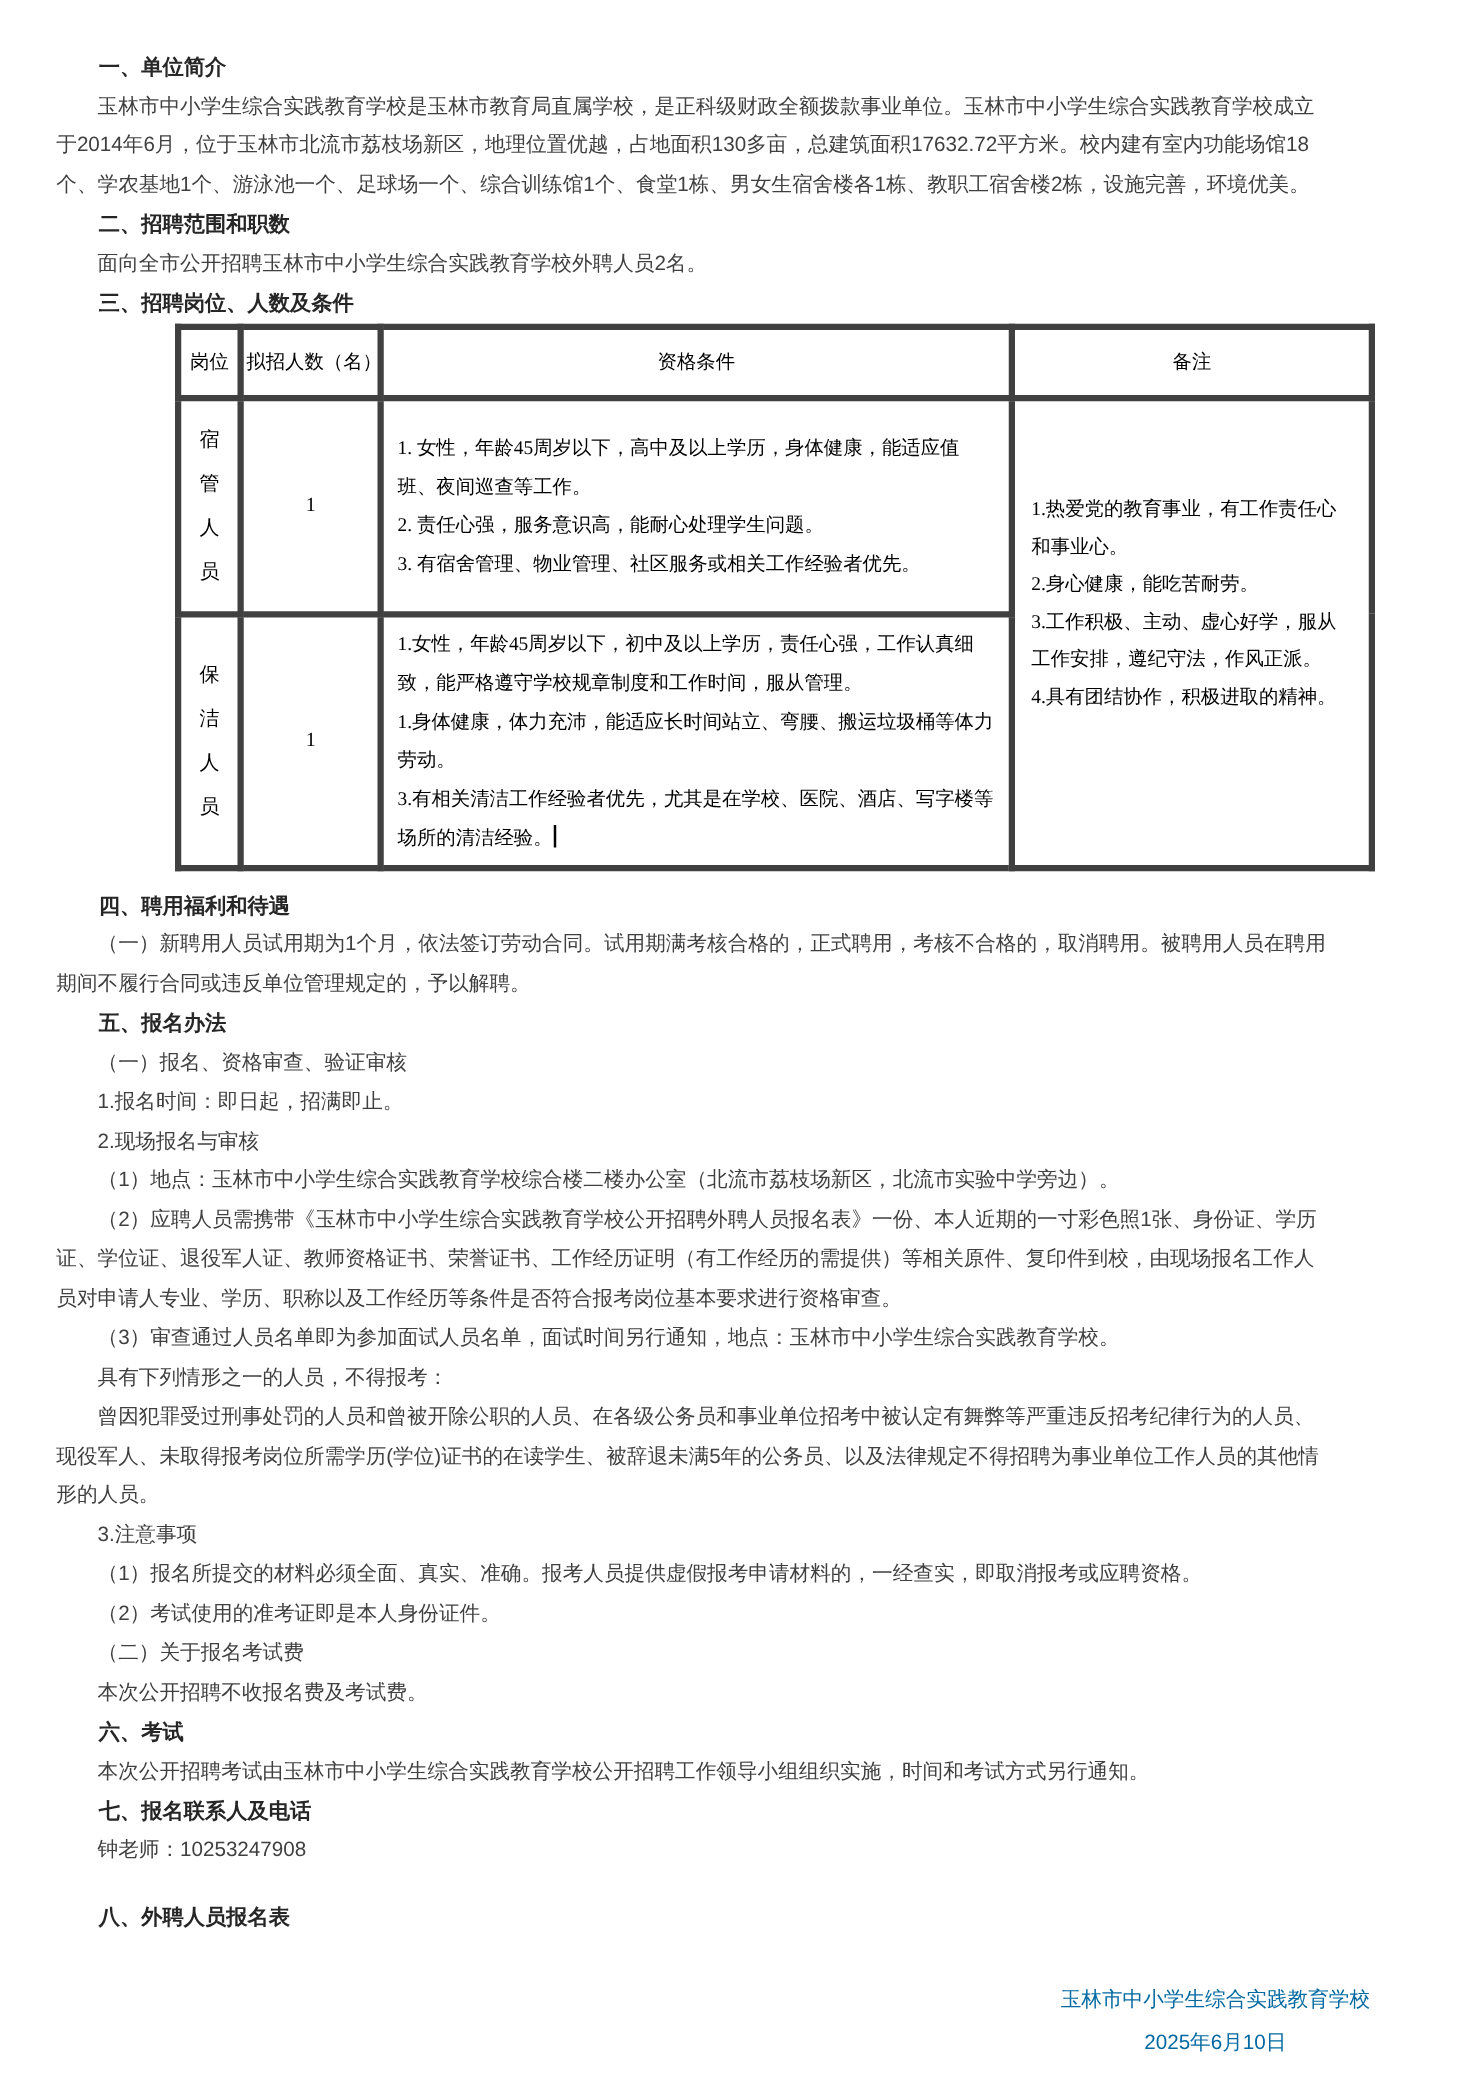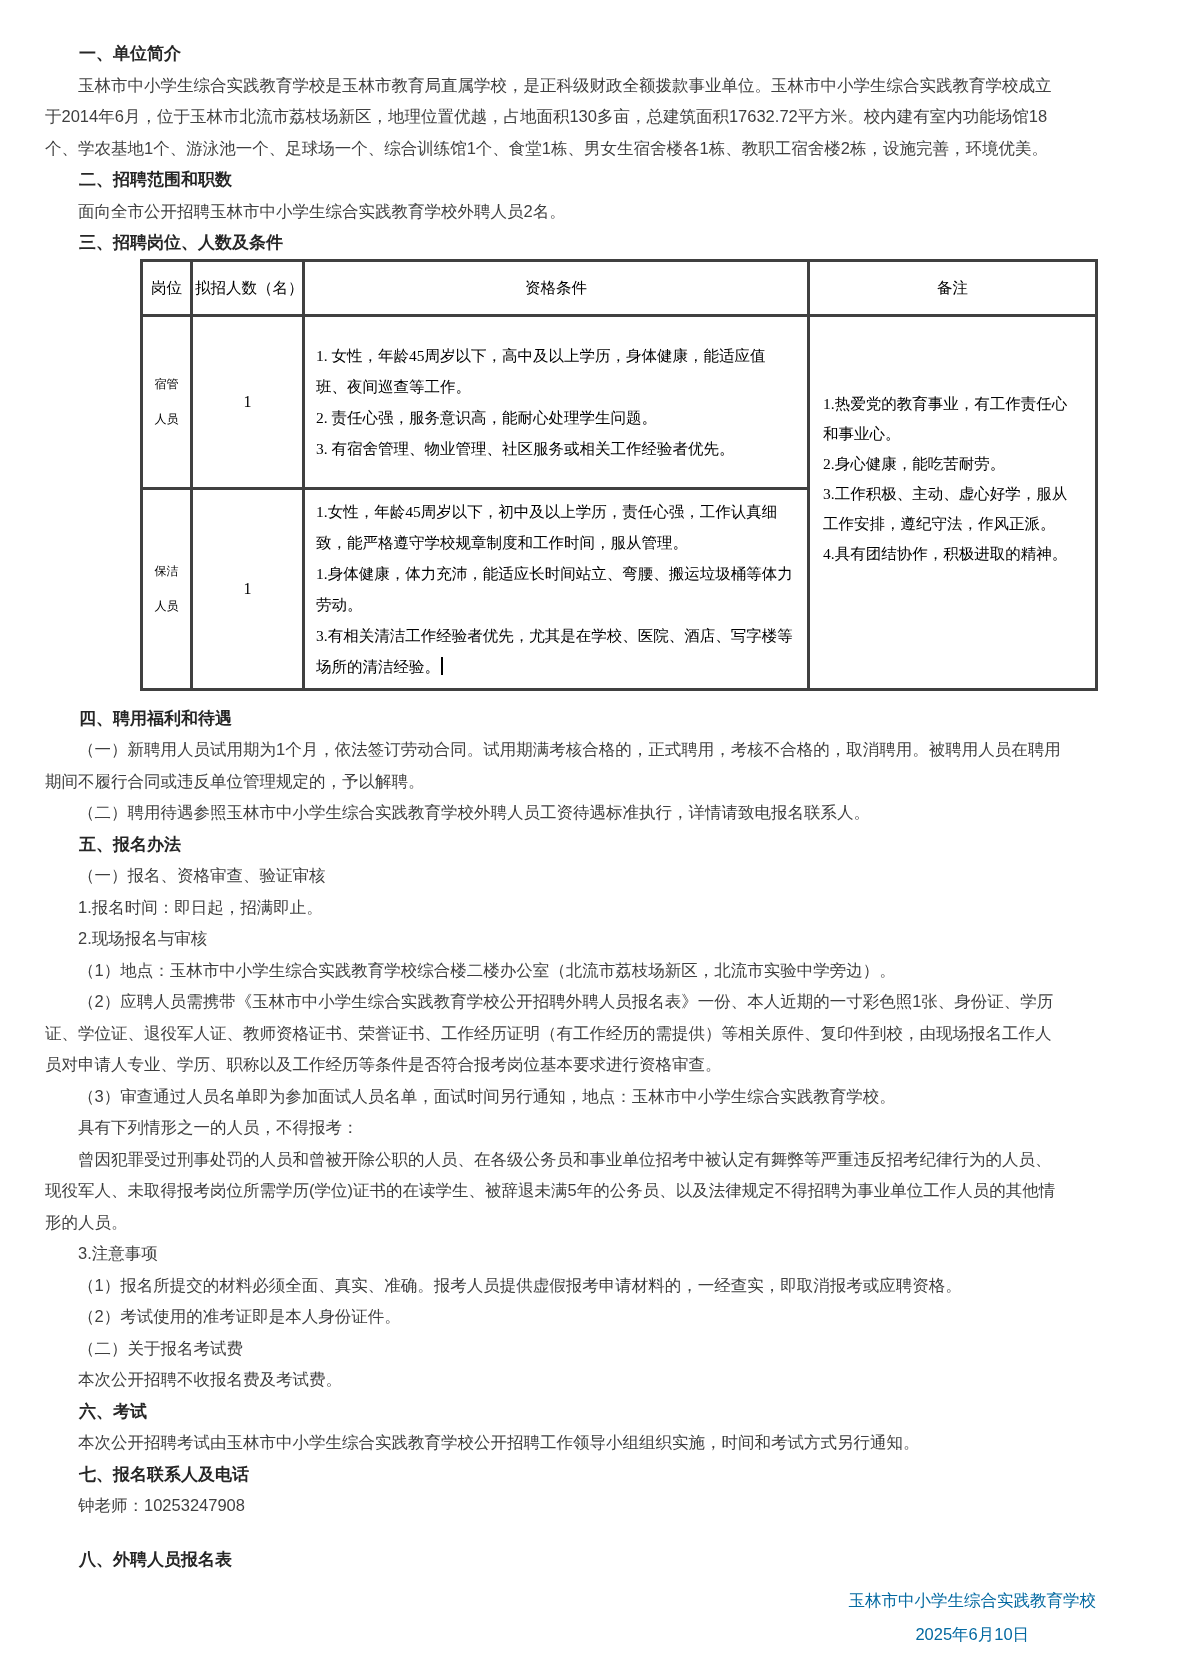--- a/index.html
+++ b/index.html
@@ -30,35 +30,35 @@
   }
   
   table.positions {
     border-collapse:collapse;
     table-layout:fixed;
     width:955px;
     margin:0 0 12px 95px;
     font-family:"Liberation Serif", serif;
     color:#000000;
   }
-  table.positions th, table.positions td { border:3px solid #404040; }
+  table.positions th, table.positions td { border:5px solid #404040; }
   table.positions thead th {
     height:52px;
     font-weight:normal;
     font-size:15.5px;
     text-align:center;
     vertical-align:middle;
     white-space:nowrap;
     padding:0 2px;
     overflow:hidden;
   }
   td.post-cell {
     text-align:center;
     vertical-align:middle;
-    font-size:12px;
+    font-size:16px;
     line-height:35px;
     padding:0 9px;
   }
   td.count-cell {
     text-align:center;
     vertical-align:middle;
     font-size:16px;
   }
   td.req-cell {
     vertical-align:middle;
@@ -146,21 +146,20 @@
           <p>1.女性，年龄45周岁以下，初中及以上学历，责任心强，工作认真细致，能严格遵守学校规章制度和工作时间，服从管理。</p>
           <p>1.身体健康，体力充沛，能适应长时间站立、弯腰、搬运垃圾桶等体力劳动。</p>
           <p><span>3.有相关清洁工作经验者优先，尤其是在学校、医院、酒店、写字楼等场所的清洁经验。</span><span class="text-cursor"></span></p>
         </td>
       </tr>
     </tbody>
   </table>
 
   <h3 class="sec-heading">四、聘用福利和待遇</h3>
   <p class="para">（一）新聘用人员试用期为1个月，依法签订劳动合同。试用期满考核合格的，正式聘用，考核不合格的，取消聘用。被聘用人员在聘用期间不履行合同或违反单位管理规定的，予以解聘。</p>
-  <p class="para">（二）聘用待遇参照玉林市中小学生综合实践教育学校外聘人员工资待遇标准执行，详情请致电报名联系人。</p>
 
   <h3 class="sec-heading">五、报名办法</h3>
   <p class="para">（一）报名、资格审查、验证审核</p>
   <p class="para">1.报名时间：即日起，招满即止。</p>
   <p class="para">2.现场报名与审核</p>
   <p class="para">（1）地点：玉林市中小学生综合实践教育学校综合楼二楼办公室（北流市荔枝场新区，北流市实验中学旁边）。</p>
   <p class="para">（2）应聘人员需携带《玉林市中小学生综合实践教育学校公开招聘外聘人员报名表》一份、本人近期的一寸彩色照1张、身份证、学历证、学位证、退役军人证、教师资格证书、荣誉证书、工作经历证明（有工作经历的需提供）等相关原件、复印件到校，由现场报名工作人员对申请人专业、学历、职称以及工作经历等条件是否符合报考岗位基本要求进行资格审查。</p>
   <p class="para">（3）审查通过人员名单即为参加面试人员名单，面试时间另行通知，地点：玉林市中小学生综合实践教育学校。</p>
   <p class="para">具有下列情形之一的人员，不得报考：</p>
   <p class="para">曾因犯罪受过刑事处罚的人员和曾被开除公职的人员、在各级公务员和事业单位招考中被认定有舞弊等严重违反招考纪律行为的人员、现役军人、未取得报考岗位所需学历(学位)证书的在读学生、被辞退未满5年的公务员、以及法律规定不得招聘为事业单位工作人员的其他情形的人员。</p>

